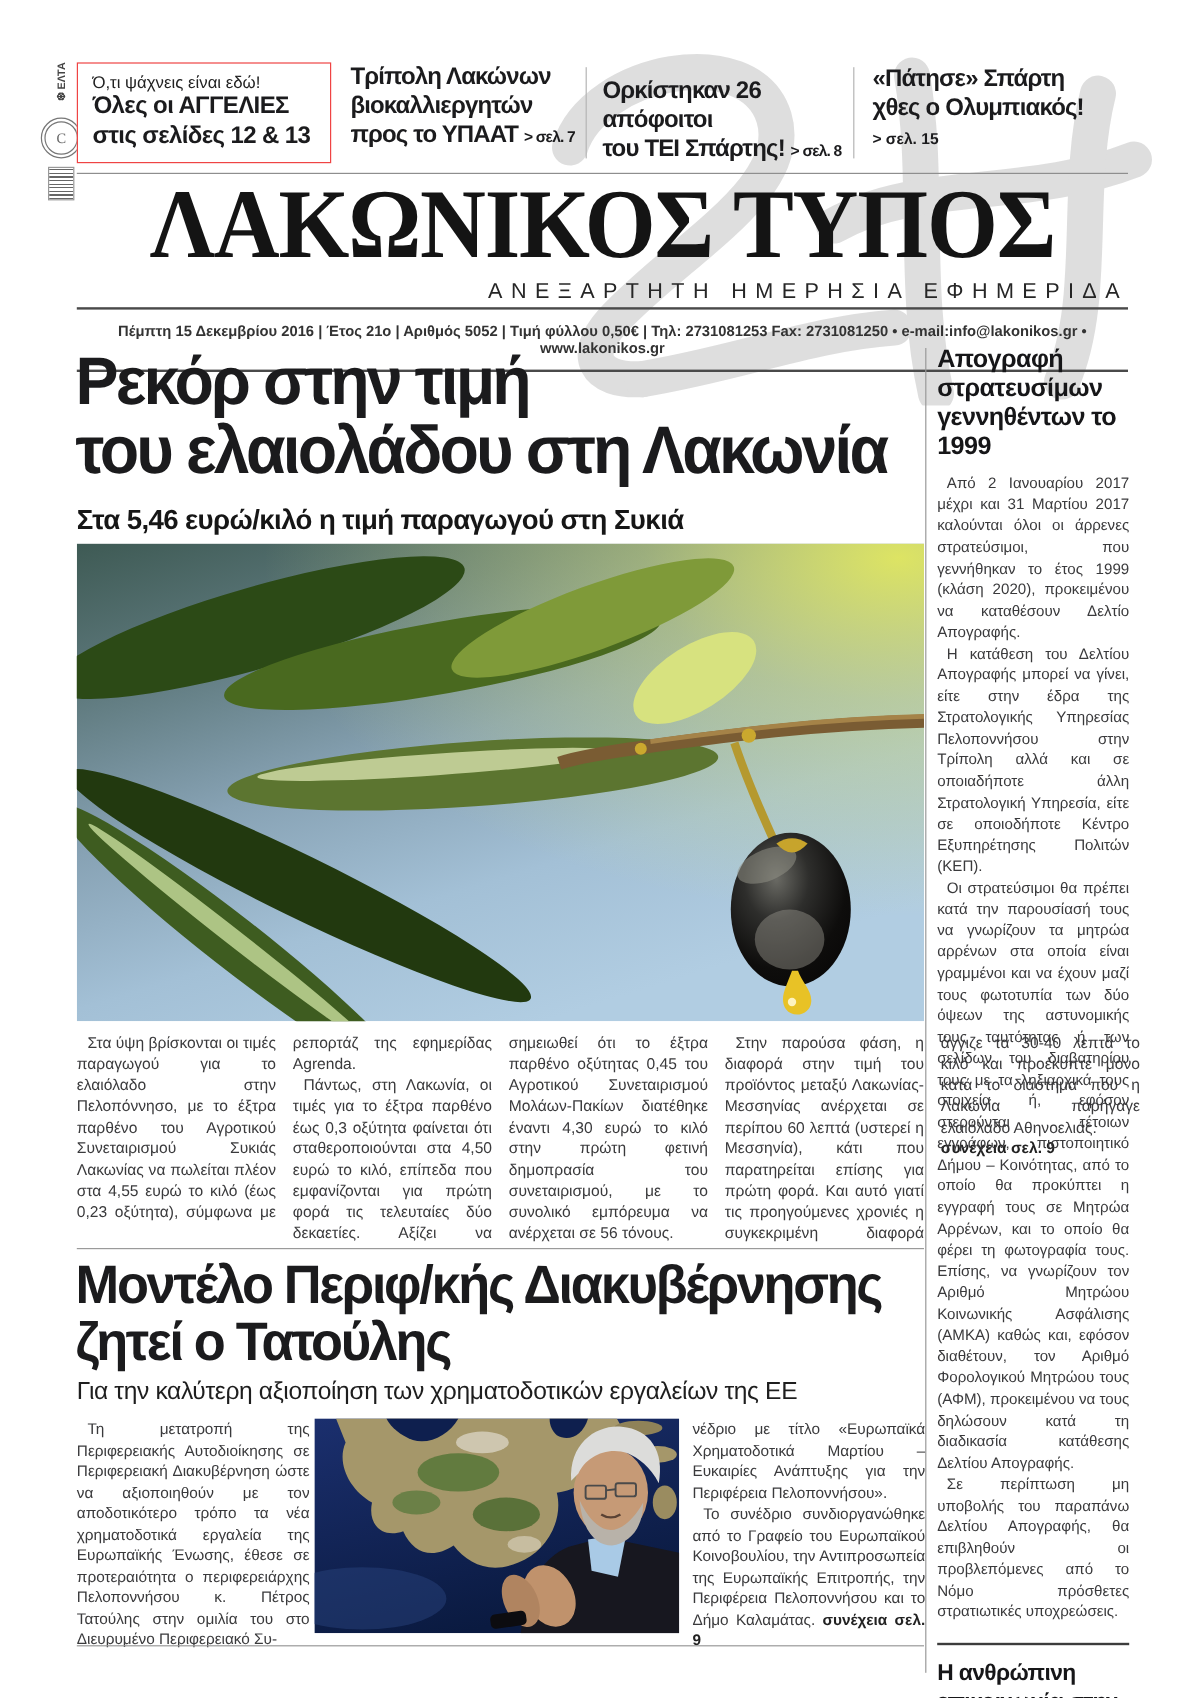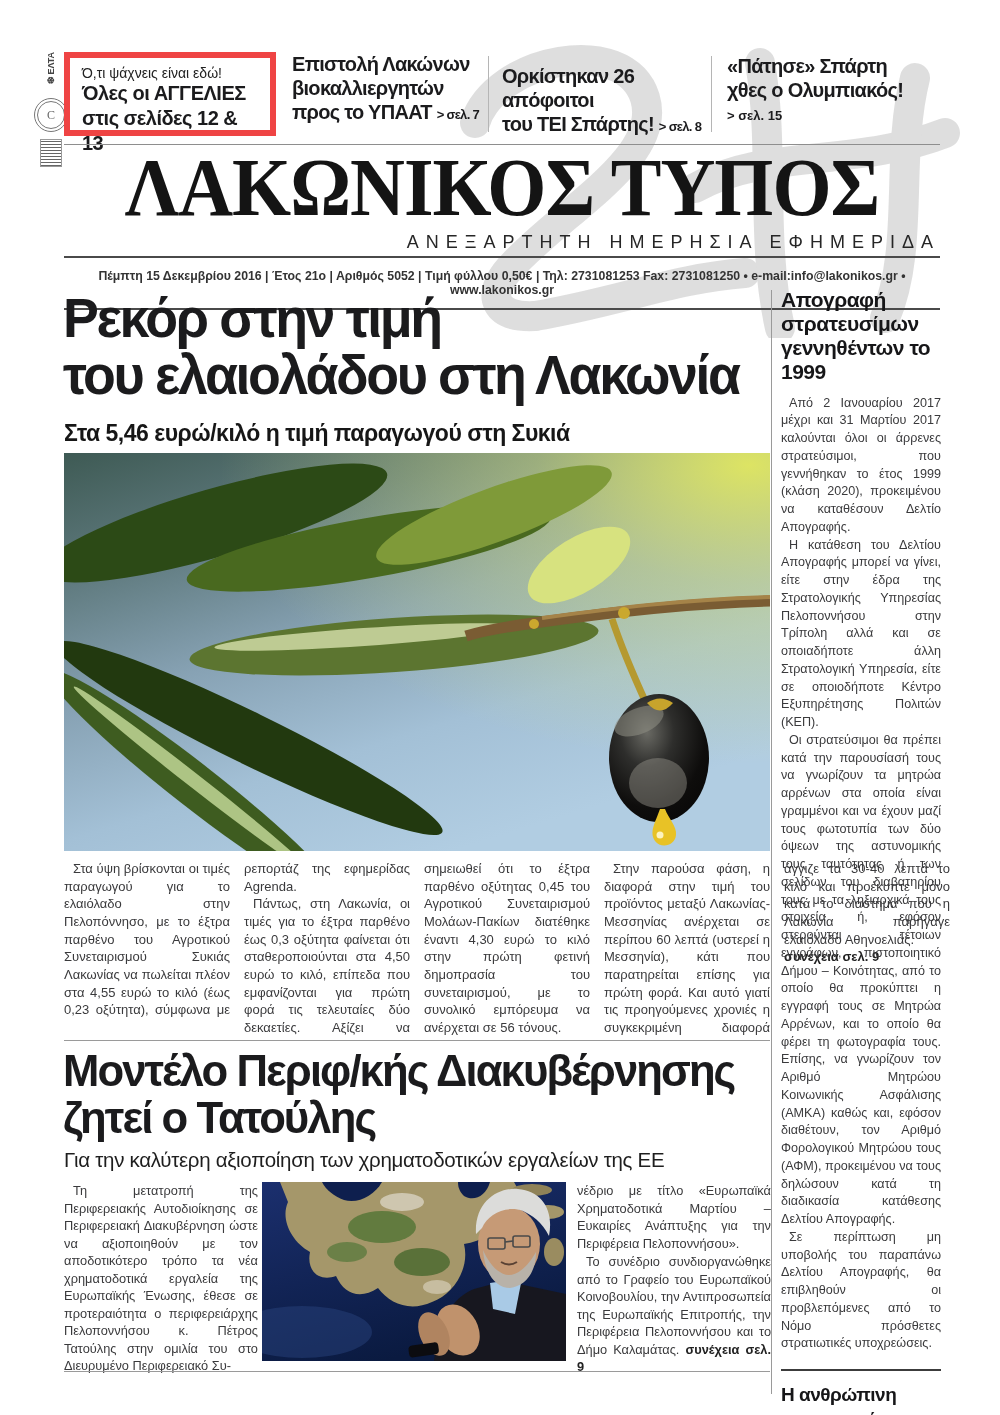--- a/index.html
+++ b/index.html
@@ -17,21 +17,21 @@
   .edge-item{margin-bottom:10px;display:flex;justify-content:center;}
   .elta{transform:rotate(-90deg);font-size:9px;font-weight:bold;color:#444;
         display:flex;align-items:center;gap:2px;height:40px;}
   .circle-ic{width:26px;height:26px;border:2px solid #777;border-radius:50%;
         display:flex;align-items:center;justify-content:center;font-size:12px;color:#666;
         font-family:"Liberation Serif",serif;border-style:double;border-width:4px;}
   .barcode{width:26px;height:20px;background:repeating-linear-gradient(90deg,#666 0 1px,#fff 1px 3px);
         border:1px solid #999;transform:rotate(-90deg);}
 
   
-  .teaser-box{left:64px;top:52px;width:212px;height:84px;border:6px solid #ef4444;
+  .teaser-box{left:64px;top:52px;width:212px;height:84px;border:1px solid #ef4444;
       padding:7px 12px;box-sizing:border-box;z-index:2;background:#fff;}
   .teaser-intro{font-size:14px;color:#222;}
   .teaser-big{font-size:20px;font-weight:bold;letter-spacing:-0.5px;line-height:1.25;color:#1b1b1d;}
   .teaser{z-index:2;}
   .t-line{font-size:20px;font-weight:bold;letter-spacing:-0.7px;line-height:1.2;color:#1b1b1d;}
   .page-ref{font-size:13px;font-weight:bold;color:#1b1b1d;}
   .t2{left:292px;top:52px;width:190px;}
   .t3{left:502px;top:64px;width:200px;}
   .t4{left:727px;top:54px;width:215px;}
   .vdiv{width:1px;background:#b5b5b5;z-index:2;}
@@ -119,21 +119,21 @@
   </div>
 </div>
 
 <div class="abs teaser-box">
   <div class="teaser-intro">Ό,τι ψάχνεις είναι εδώ!</div>
   <div class="teaser-big">Όλες οι ΑΓΓΕΛΙΕΣ</div>
   <div class="teaser-big">στις σελίδες 12 &amp; 13</div>
 </div>
 
 <div class="abs teaser t2">
-  <div class="t-line">Επιστολή Λακώνων</div>
+  <div class="t-line">Τρίπολη Λακώνων</div>
   <div class="t-line">βιοκαλλιεργητών</div>
   <div class="t-line"><span>προς το ΥΠΑΑΤ</span>
     <span class="page-ref">&gt; σελ. 7</span></div>
 </div>
 
 <div class="abs vdiv vd1"></div>
 
 <div class="abs teaser t3">
   <div class="t-line">Ορκίστηκαν 26 απόφοιτοι</div>
   <div class="t-line"><span>του ΤΕΙ Σπάρτης!</span>

